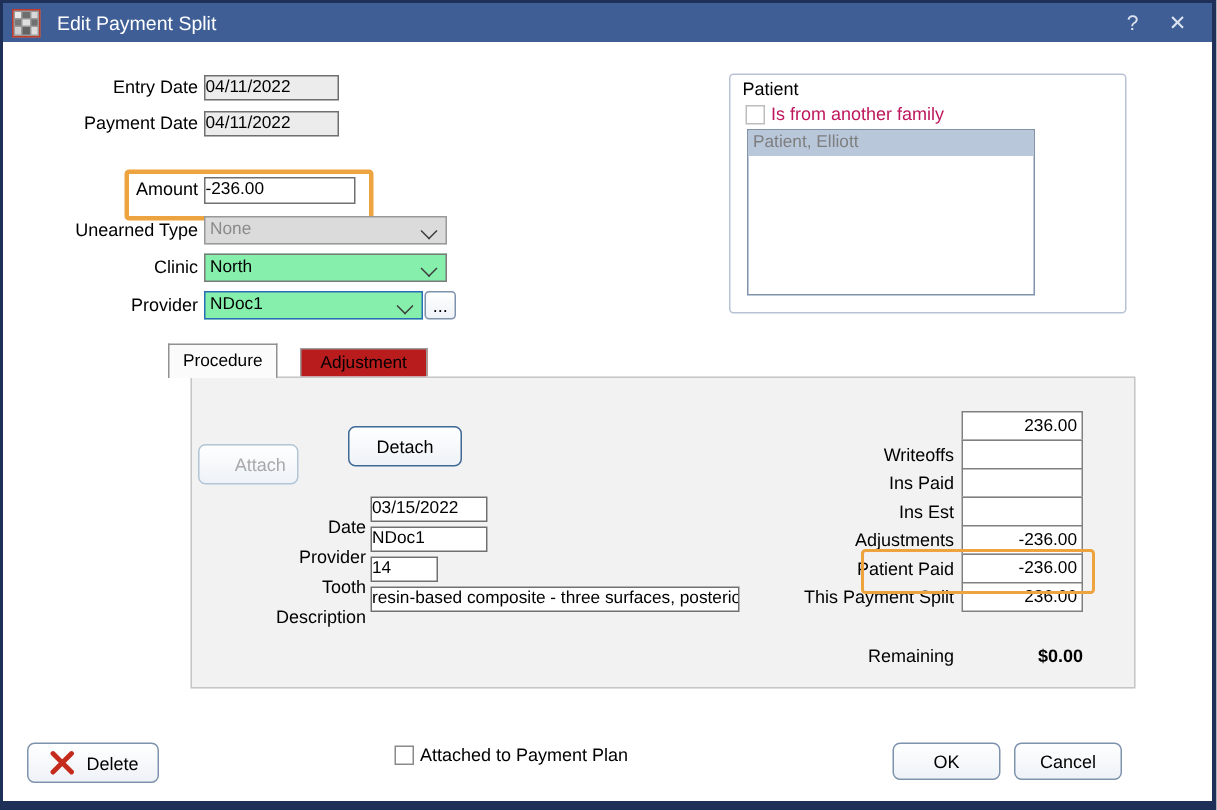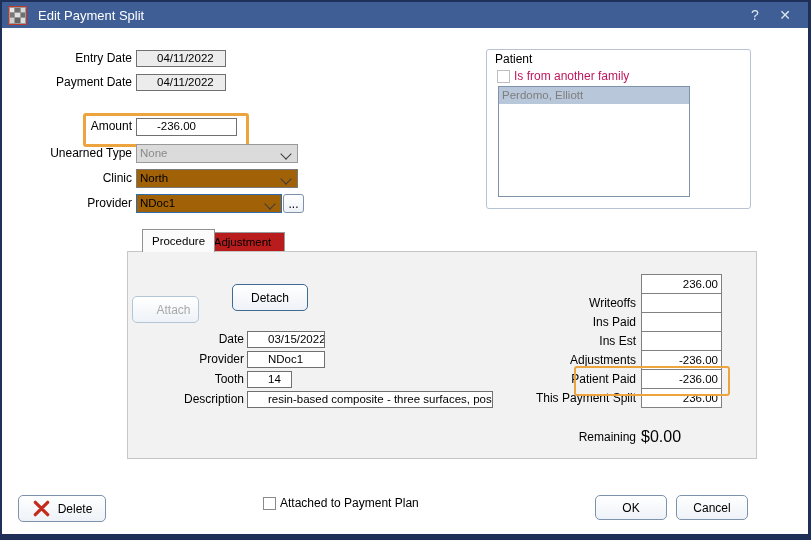--- a/index.html
+++ b/index.html
@@ -10,24 +10,24 @@
   .app-icon{width:15px;height:15px;margin-left:6px;border:1px solid #c0392b;background:#9a9a9a;
             display:grid;grid-template-columns:1fr 1fr 1fr;grid-template-rows:1fr 1fr 1fr;gap:1px;padding:1px;}
   .app-icon span{display:block;}
   .title-text{color:#ffffff;font-size:13px;margin-left:11px;}
   .tb-sp{flex:1;}
   .tb-btn{color:#dde4f0;font-size:14px;width:30px;text-align:center;cursor:default;}
   .tb-close{margin-right:8px;}
   
   .flabel{position:absolute;width:112px;text-align:right;font-size:12px;color:#000;height:17px;line-height:17px;}
   .tbox{position:absolute;box-sizing:border-box;height:17px;line-height:15px;font-size:11.5px;
-        background:#fff;border:1px solid #707070;padding-left:20px;color:#000;white-space:nowrap;overflow:hidden;}
+        background:#fff;border:1px solid #707070;padding-left:0;color:#000;white-space:nowrap;overflow:hidden;}
   .tbox.ro{background:#ececec;}
   .combo{position:absolute;box-sizing:border-box;height:19px;line-height:17px;font-size:11.5px;
-         background:#a16207;border:1px solid #7a7a7a;padding-left:3px;color:#000;}
+         background:#86efac;border:1px solid #7a7a7a;padding-left:3px;color:#000;}
   .combo .chev{position:absolute;right:7px;top:5px;width:7px;height:7px;border-right:1.5px solid #3c3c3c;
                border-bottom:1.5px solid #3c3c3c;transform:rotate(45deg);}
   .combo.disabled{background:#dbdbdb;color:#8a8a8a;border-color:#999;}
   .combo.focus{border:1px solid #2a6db5;}
   .hl{position:absolute;border:3px solid #eda43f;border-radius:3px;pointer-events:none;}
   .btn{position:absolute;box-sizing:border-box;display:flex;align-items:center;justify-content:center;
        background:linear-gradient(#ffffff,#eef2f7);border:1px solid #7d92ac;border-radius:5px;
        font-size:12px;color:#000;cursor:default;}
   .btn.strong{border-color:#3f6a96;}
   .btn.disabled{border-color:#b3c6d8;color:#a9a9a9;}
@@ -38,25 +38,25 @@
   .cb-row{position:absolute;display:flex;align-items:center;gap:4px;font-size:12px;}
   .cb-row.grey{color:#be185d;}
   .listbox{position:absolute;box-sizing:border-box;border:1px solid #7f93ab;background:#fff;overflow:hidden;}
   .list-item{height:17px;line-height:17px;font-size:11.5px;padding-left:3px;}
   .list-item.sel{background:#b9c7da;color:#7e7e7e;}
   
   .tab{position:absolute;box-sizing:border-box;font-size:11.5px;text-align:center;cursor:default;}
   .tab.active{background:#fbfbfb;border:1px solid #919191;border-bottom:none;z-index:3;line-height:22px;}
   .tab.inactive{background:#b91c1c;border:1px solid #9b9b9b;border-bottom:none;line-height:19px;z-index:1;}
   .panel{position:absolute;background:#f2f2f2;border:1px solid #c6c6c6;box-sizing:border-box;z-index:2;}
-  .plabel{position:absolute;width:112px;text-align:right;font-size:12px;height:17px;line-height:17px;}
+  .plabel{position:absolute;width:112px;text-align:right;font-size:12px;height:17px;line-height:17px;margin-top:12px;}
   .tlabel{position:absolute;width:128px;text-align:right;font-size:12px;height:20px;line-height:20px;}
   .tval{position:absolute;box-sizing:border-box;width:81px;height:20px;line-height:18px;background:#fff;
         border:1px solid #808080;font-size:11.5px;text-align:right;padding-right:3px;}
-  .remain-val{position:absolute;width:81px;height:20px;line-height:20px;font-size:16px;font-weight:normal;}
+  .remain-val{position:absolute;width:81px;height:20px;line-height:20px;font-size:12px;font-weight:bold;text-align:right;}
   .hl2{position:absolute;border:2px solid #eda43f;border-radius:3px;pointer-events:none;z-index:4;}
 </style>
 </head>
 <body>
 
 <div class="win">
 
   <div class="titlebar">
     <div class="app-icon">
       <span style="background:#e8e8e8"></span>
@@ -104,25 +104,25 @@
   </div>
   <div class="btn" style="left:281px;top:192px;width:21px;height:19px;border-radius:3px;">...</div>
 
   <div class="group" style="left:484px;top:24px;width:263px;height:158px;margin-top:23px;">
     <div class="group-label">Patient</div>
     <div class="cb-row grey" style="left:10px;top:19px;">
       <span class="cb" style="border-color:#bdbdbd;"></span>
       <span>Is from another family</span>
     </div>
     <div class="listbox" style="left:11px;top:36px;width:192px;height:111px;">
-      <div class="list-item sel">Perdomo, Elliott</div>
+      <div class="list-item sel">Patient, Elliott</div>
     </div>
   </div>
 
-  <div class="tab active" style="left:140px;top:227px;width:73px;height:23px;">Procedure</div>
+  <div class="tab active" style="left:110px;top:227px;width:73px;height:23px;">Procedure</div>
   <div class="tab inactive" style="left:198px;top:230px;width:85px;height:20px;">Adjustment</div>
 
   <div class="panel" style="left:125px;top:249px;width:630px;height:208px;">
 
     <div class="btn disabled" style="left:4px;top:44px;width:67px;height:27px;padding-left:16px;">Attach</div>
     <div class="btn strong" style="left:104px;top:32px;width:76px;height:27px;">Detach</div>
 
     <div class="plabel" style="left:4px;top:79px;">Date</div>
     <div class="tbox" style="left:119px;top:79px;width:78px;">03/15/2022</div>
 

